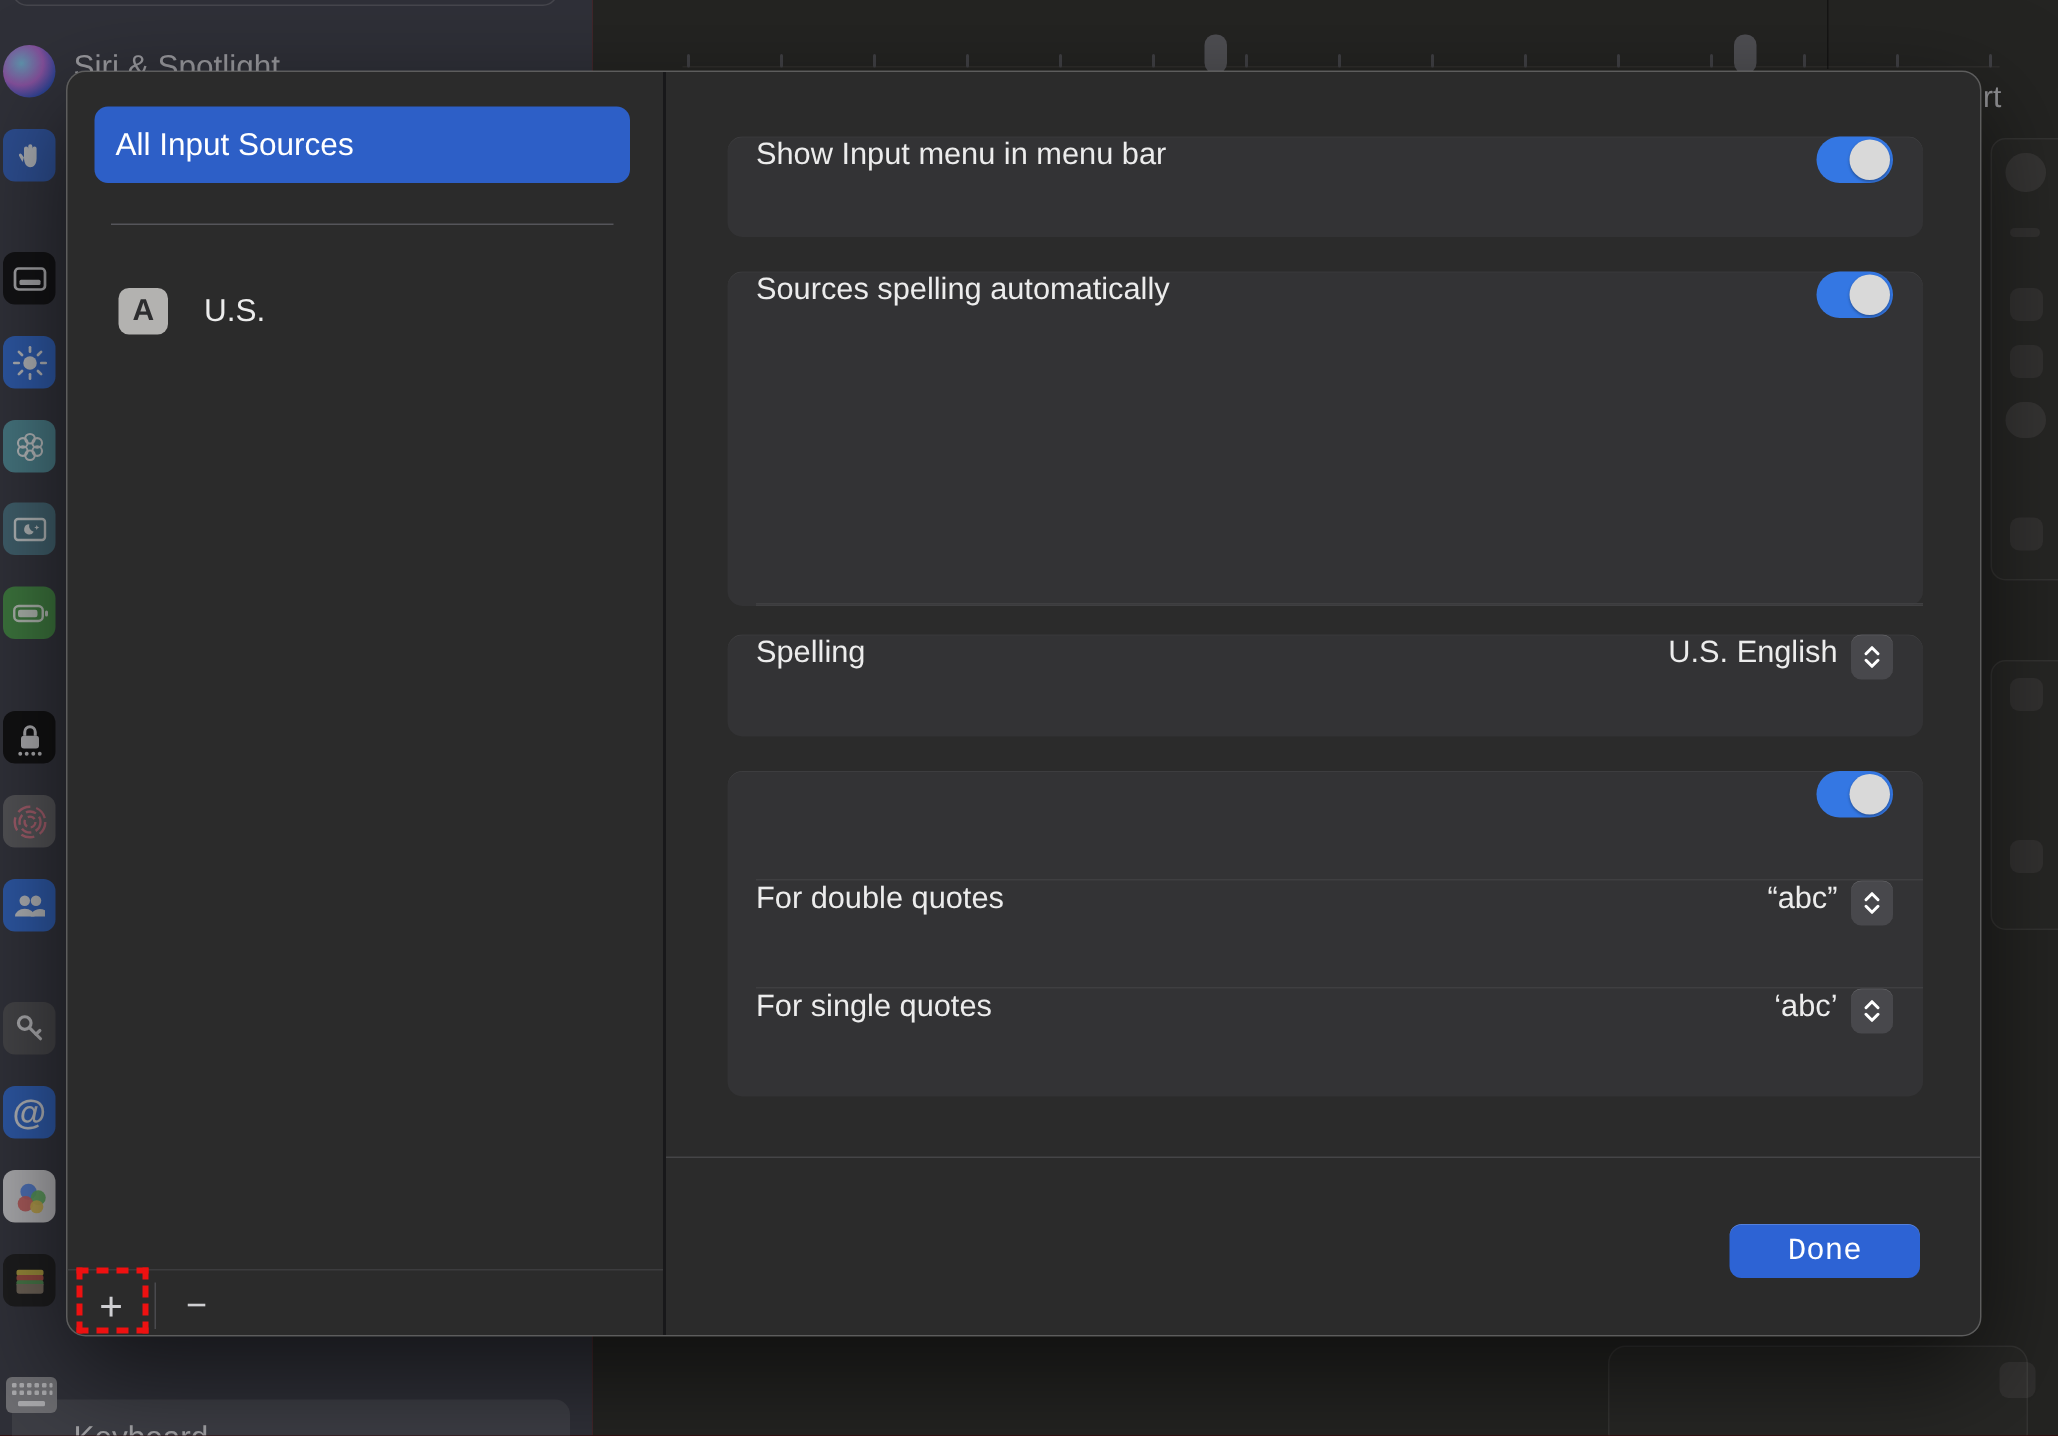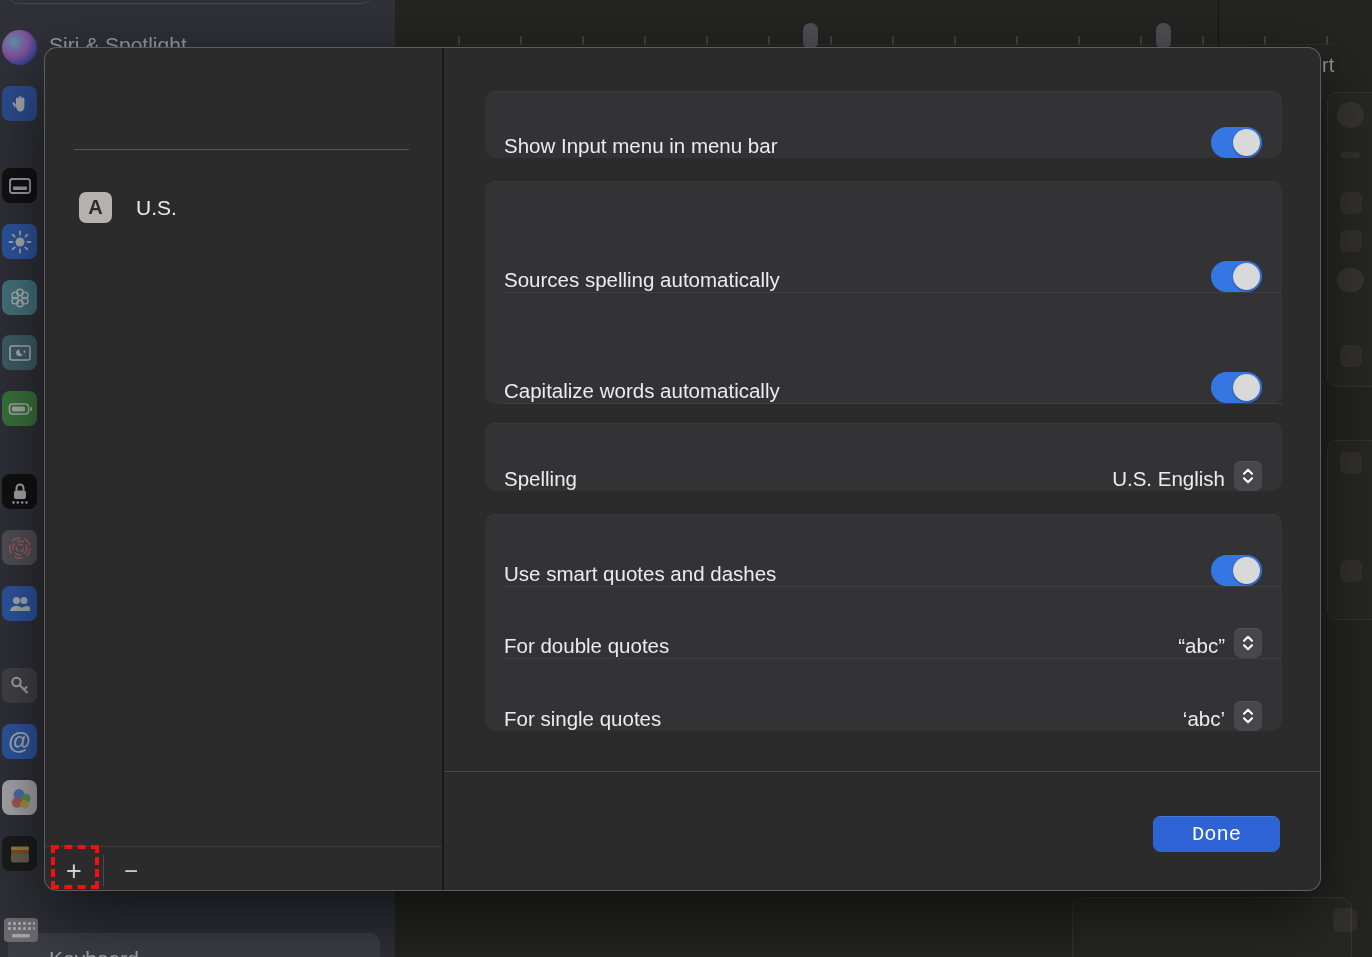--- a/index.html
+++ b/index.html
@@ -53,21 +53,21 @@
   .lp-foot-hr{position:absolute;left:0;top:798px;width:397px;height:1px;background:#3c3c3e;}
   .pm-btn{position:absolute;top:805px;width:36px;height:36px;background:none;border:none;
     color:#cfcfd2;font-size:27px;line-height:34px;text-align:center;padding:0;}
   .pm-sep{position:absolute;left:58px;top:807px;width:1px;height:31px;background:#4a4a4e;}
   .annot{position:absolute;left:6px;top:797px;width:48px;height:44px;
     border:4px dashed var(--c-red,#ee1111);}
 
   
   .group{position:absolute;left:440px;width:797px;border-radius:10px;background:#333335;
     box-shadow:inset 0 0.5px 0 rgba(255,255,255,0.07);display:flex;flex-direction:column;}
-  .row{flex:1;display:flex;align-items:flex-end;padding:0 20px 0 19px;min-height:0;}
+  .row{flex:1;display:flex;align-items:flex-start;padding:0 20px 0 19px;min-height:0;}
   .row-divider{height:1px;margin-left:19px;background:#3f3f41;}
   .row-label{font-size:20.5px;color:#ececec;}
   .row-spacer{flex:1;}
   .row-value{font-size:20.5px;color:#ececec;margin-right:9px;}
   .toggle{position:relative;width:51px;height:31px;border-radius:16px;
     background:var(--c-toggle,#3477e3);border:none;padding:0;}
   .toggle .knob{position:absolute;right:2px;top:2px;width:27px;height:27px;border-radius:50%;
     background:#d9d9d9;box-shadow:0 1px 2px rgba(0,0,0,0.35);}
   .stepper{width:28px;height:30px;border-radius:7px;border:none;background:#48484c;
     display:flex;align-items:center;justify-content:center;padding:0;
@@ -255,20 +255,23 @@
     <div class="frag-sq" style="left:1340px;top:560px;width:22px;height:22px"></div>
     <div class="frag-box" style="left:1072px;top:897px;width:280px;height:70px;border-radius:12px"></div>
     <div class="frag-sq" style="left:1333px;top:908px;width:24px;height:24px"></div>
   </div>
 
   <div class="dim"></div>
 
   <div class="sheet">
     <div class="vdiv"></div>
 
+    <div class="selector">
+      <span>All Input Sources</span>
+    </div>
     <div class="lp-hr"></div>
 
     <div class="src-row">
       <span class="src-badge">A</span>
       <span class="src-label">U.S.</span>
     </div>
 
     <div class="lp-foot-hr"></div>
     <button class="pm-btn" style="left:11px">+</button>
     <div class="pm-sep"></div>
@@ -287,27 +290,20 @@
 
     <div class="group" style="top:133px;height:223px">
       <div class="row">
         <span class="row-label">Sources spelling automatically</span>
         <span class="row-spacer"></span>
         <button class="toggle">
             <span class="knob"></span>
           </button>
       </div>
       <div class="row-divider"></div>
-      <div class="row">
-        <span class="row-label">Capitalize words automatically</span>
-        <span class="row-spacer"></span>
-        <button class="toggle">
-            <span class="knob"></span>
-          </button>
-      </div>
       <div class="row-divider"></div>
     </div>
 
     <div class="group" style="top:375px;height:68px">
       <div class="row">
         <span class="row-label">Spelling</span>
         <span class="row-spacer"></span>
         <span class="row-value">U.S. English</span>
         <button class="stepper">
           <svg width="14" height="18" viewBox="0 0 14 18">
@@ -315,21 +311,20 @@
                 <path d="M3 6.8 L7 2.8 L11 6.8"></path>
                 <path d="M3 11.2 L7 15.2 L11 11.2"></path>
               </g>
             </svg>
         </button>
       </div>
     </div>
 
     <div class="group" style="top:466px;height:217px">
       <div class="row">
-        <span class="row-label">Use smart quotes and dashes</span>
         <span class="row-spacer"></span>
         <button class="toggle">
             <span class="knob"></span>
           </button>
       </div>
       <div class="row-divider"></div>
       <div class="row">
         <span class="row-label">For double quotes</span>
         <span class="row-spacer"></span>
         <span class="row-value">“abc”</span>

